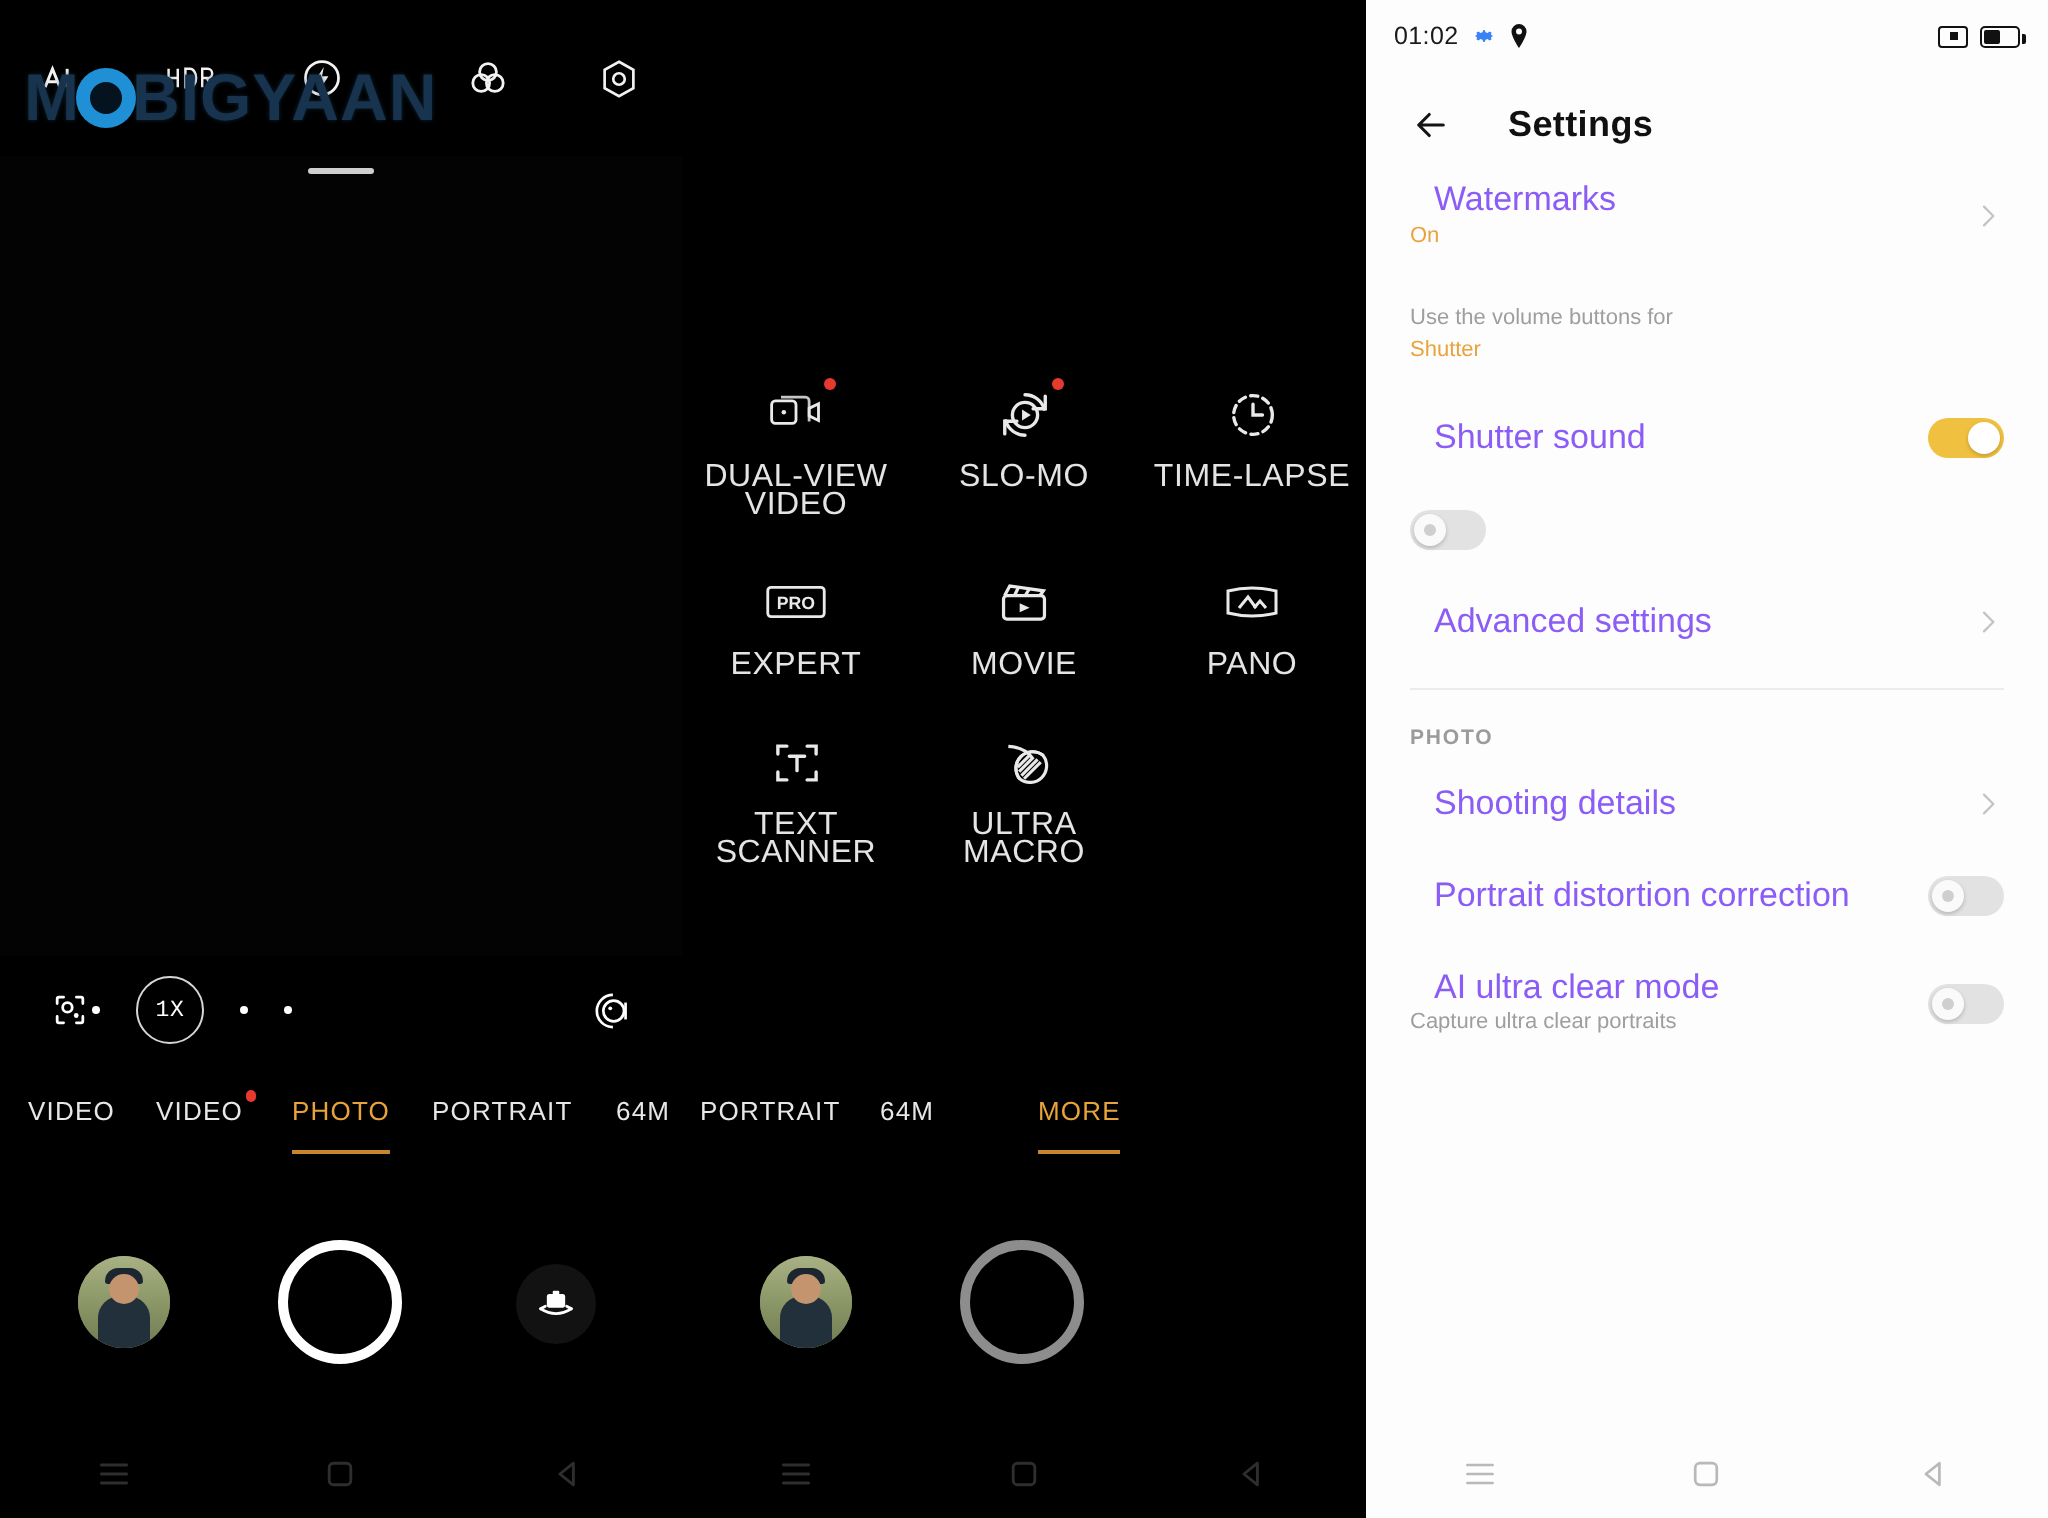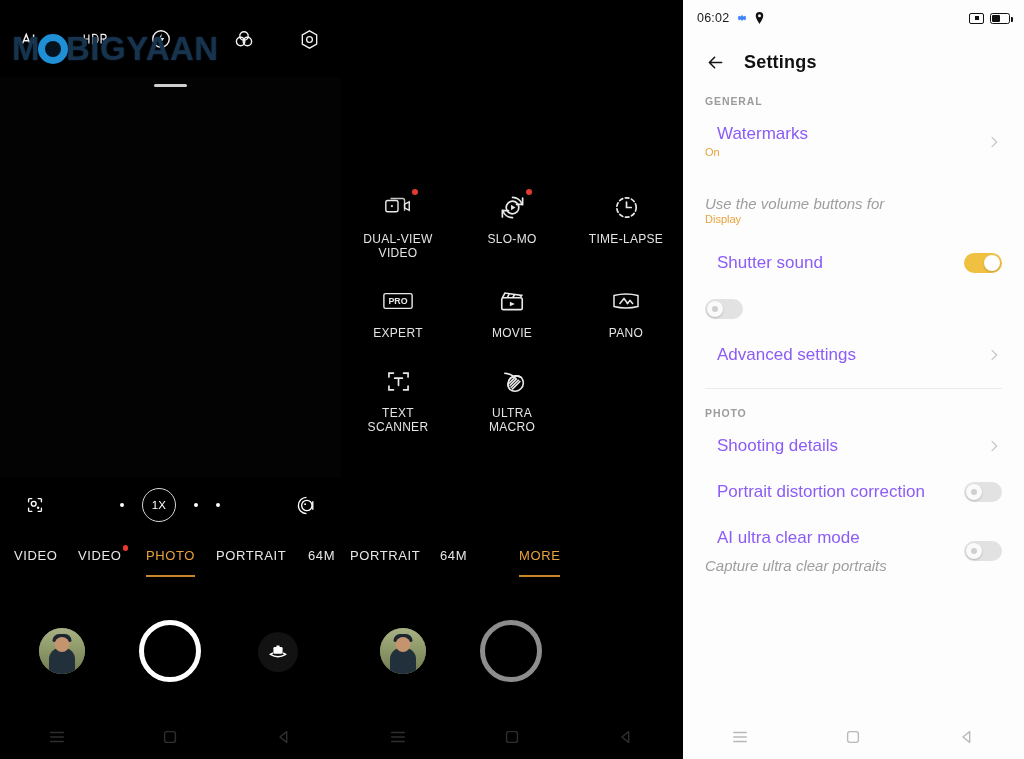--- a/index.html
+++ b/index.html
@@ -110,42 +110,43 @@
   }
   .mode-ico svg { display: block; }
   .mode-ico .newdot {
     position: absolute;
     top: -1px; right: -3px;
     width: 6px; height: 6px;
     border-radius: 50%;
     background: #e8392f;
   }
   .mode-lbl {
-    font-size: 12px;
+    font-size: 16px;
     letter-spacing: .3px;
     text-align: center;
     line-height: 14px;
     color: #e4e4e4;
     white-space: pre-line;
   }
 
   
   .zoom-row {
     position: absolute;
     left: 0; top: 487px;
     width: 341px; height: 36px;
     display: flex; align-items: center;
     padding: 0 24px;
     z-index: 6;
   }
   .zoom-row .side-ico { color: #fff; display: flex; }
   .zoom-steps {
     flex: 1;
-    display: flex; align-items: center; justify-content: center;
+    display: flex; align-items: center; justify-content: flex-start;
     gap: 18px;
+    font-family: Liberation Mono, monospace;
   }
   .zstep {
     width: 4px; height: 4px; border-radius: 50%;
     background: #fff;
   }
   .zsel {
     width: 34px; height: 34px;
     border-radius: 50%;
     border: 1.3px solid #d6d6d6;
     display: flex; align-items: center; justify-content: center;
@@ -301,21 +302,21 @@
   .sim-box {
     width: 15px; height: 11px;
     border: 1.4px solid #111;
     border-radius: 2px;
     display: flex; align-items: center; justify-content: center;
   }
   .sim-box .core { width: 4px; height: 4px; background: #111; }
 
   .settings-header {
     display: flex; align-items: flex-start;
-    gap: 18px;
+    gap: 28px;
     padding: 16px 5px 4px 22px;
   }
   .back-arrow { color: #141414; display: flex; cursor: pointer; }
   .settings-title {
     font-size: 18px; font-weight: 700; color: #111; letter-spacing: .2px;
   }
 
   .section-label {
     font-size: 10.5px;
     font-weight: 700;
@@ -328,21 +329,21 @@
     position: relative;
     padding: 13px 22px 13px 22px;
     display: flex; align-items: flex-start;
     cursor: pointer;
   }
   .srow .texts { flex: 1; padding-right: 14px; }
   .srow .stitle {
     font-size: 17px; color: #8b5cf6; line-height: 20px; margin-left: 12px;
   }
   .srow .ssub {
-    font-size: 15px; color: #9e9e9e; line-height: 15px; margin-top: 10px; font-style: italic;
+    font-size: 11px; color: #9e9e9e; line-height: 15px; margin-top: 0;
   }
   .srow .svalue {
     font-size: 11px; color: #e8a33a; line-height: 15px; margin-top: 1px;
   }
   .chevron { color: #c3c3c3; display: flex; align-self: center; }
   .toggle {
     width: 38px; height: 20px;
     border-radius: 11px;
     background: #e2e2e2;
     position: relative;
@@ -640,21 +641,21 @@
       </span>
     </div>
 
     <div class="seam"></div>
   </div>
 
   <div class="settings-side">
 
     <div class="status-bar">
       <span class="sb-left">
-        <span class="sb-time">06:02</span>
+        <span class="sb-time">01:02</span>
         <span class="sb-ico">
           <svg width="12" height="12" viewBox="0 0 24 24" fill="#3b82f6">
             <path d="M12 8.6a3.4 3.4 0 100 6.8 3.4 3.4 0 000-6.8zm9 3.4l-2-1.3.5-2.3-2.2-1-1.6 1.7-2.2-.8L12.7 6h-1.4l-.8 2.3-2.2.8L6.7 7.4l-2.2 1 .5 2.3-2 1.3 2 1.3-.5 2.3 2.2 1 1.6-1.7 2.2.8.8 2.3h1.4l.8-2.3 2.2-.8 1.6 1.7 2.2-1-.5-2.3z"></path>
           </svg>
         </span>
         <span class="sb-ico">
           <svg width="9" height="12" viewBox="0 0 12 16" fill="#111">
             <path d="M6 0a5 5 0 00-5 5c0 3.6 5 11 5 11s5-7.4 5-11a5 5 0 00-5-5zm0 7a2 2 0 110-4 2 2 0 010 4z"></path>
           </svg>
         </span>
@@ -671,38 +672,37 @@
 
     <div class="settings-header">
       <span class="back-arrow">
         <svg width="21" height="21" viewBox="0 0 24 24" fill="none" stroke="currentColor" stroke-width="1.8" stroke-linecap="round" stroke-linejoin="round">
           <path d="M19 12H5M11 6l-6 6 6 6"></path>
         </svg>
       </span>
       <span class="settings-title">Settings</span>
     </div>
 
-    <div class="section-label">GENERAL</div>
 
     <div class="srow">
       <span class="texts">
         <span class="stitle" style="display:block">Watermarks</span>
         <span class="svalue" style="display:block">On</span>
       </span>
       <span class="chevron">
         <svg width="16" height="16" viewBox="0 0 24 24" fill="none" stroke="currentColor" stroke-width="1.7" stroke-linecap="round" stroke-linejoin="round">
             <path d="M9 5l7 7-7 7"></path>
           </svg>
       </span>
     </div>
 
     <div class="srow">
       <span class="texts">
         <span class="ssub" style="display:block">Use the volume buttons for</span>
-        <span class="svalue" style="display:block">Display</span>
+        <span class="svalue" style="display:block">Shutter</span>
       </span>
     </div>
 
     <div class="srow">
       <span class="texts">
         <span class="stitle" style="display:block">Shutter sound</span>
       </span>
       <span class="toggle on">
           <span class="knob"></span>
         </span>

